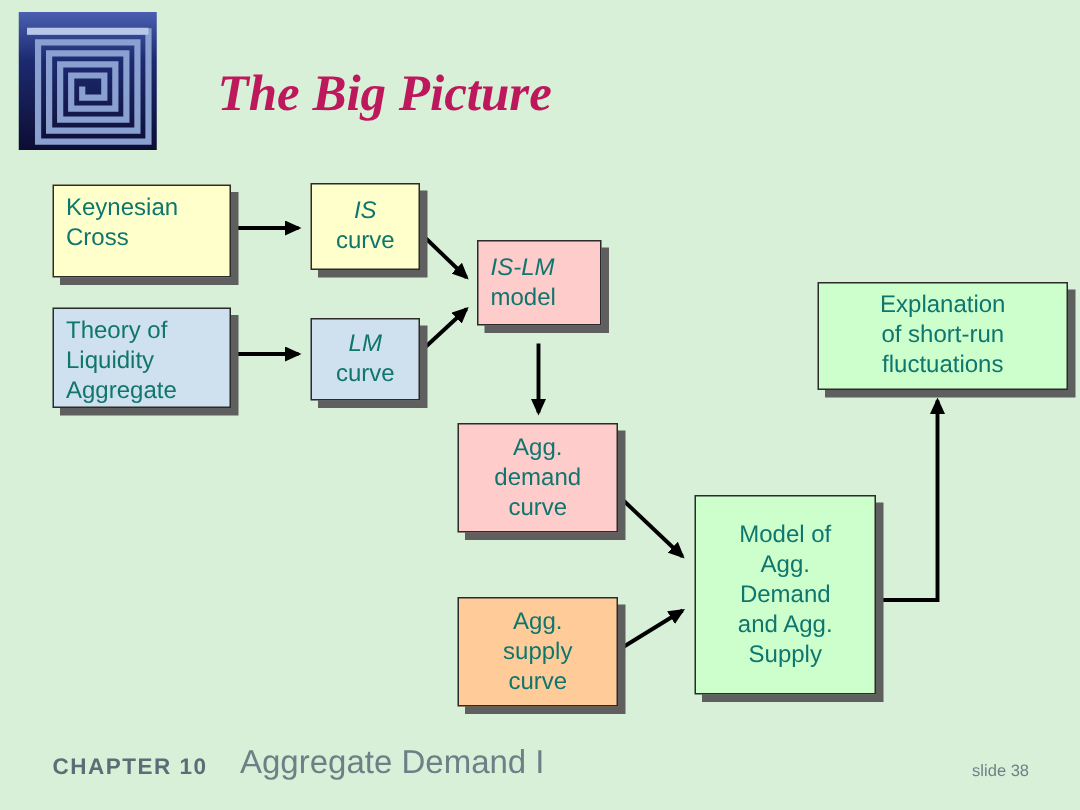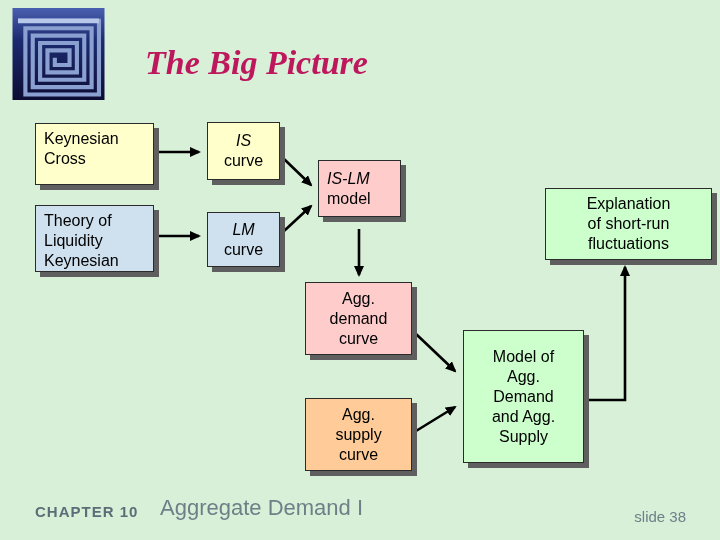--- a/index.html
+++ b/index.html
@@ -41,21 +41,21 @@
   }
   .box {
     position: absolute;
     box-sizing: border-box;
     border: 1px solid #2b2b2b;
     box-shadow: 5px 5px 0 #5f5f5f;
     display: flex;
     padding: 5px 8px;
     font-size: 16px;
     line-height: 1.25;
-    color: #000000;
+    color: #0f766e;
   }
   .box .label {
     white-space: pre-line;
   }
   .tl { align-items: flex-start; justify-content: flex-start; text-align: left; }
   .cc { align-items: center; justify-content: center; text-align: center; }
   .ml { align-items: center; justify-content: flex-start; text-align: left; }
   .yellow { background: #ffffcc; }
   .blue   { background: #cfe0ee; }
   .pink   { background: #ffcccc; }
@@ -85,21 +85,21 @@
     position: absolute;
     left: 160px;
     top: 495px;
     font-size: 22px;
     color: #6e7f88;
   }
   .slide-num {
     position: absolute;
     right: 34px;
     top: 508px;
-    font-size: 15px;
+    font-size: 11px;
     color: #6e7f88;
   }
 </style>
 </head>
 <body>
 
 <div class="slide">
 
   <div class="logo">
     <svg width="93" height="92" viewBox="0 0 100 100">
@@ -139,21 +139,21 @@
 Cross</span>
   </div>
 
   <div class="box yellow cc box-is">
     <span class="label"><em>IS</em><br><span>curve</span></span>
   </div>
 
   <div class="box blue tl box-tlp">
     <span class="label">Theory of
 Liquidity
-Keynesian</span>
+Aggregate</span>
   </div>
 
   <div class="box blue cc box-lm">
     <span class="label"><em>LM</em><br><span>curve</span></span>
   </div>
 
   <div class="box pink ml box-islm">
     <span class="label"><em>IS-LM</em><br><span>model</span></span>
   </div>
 

